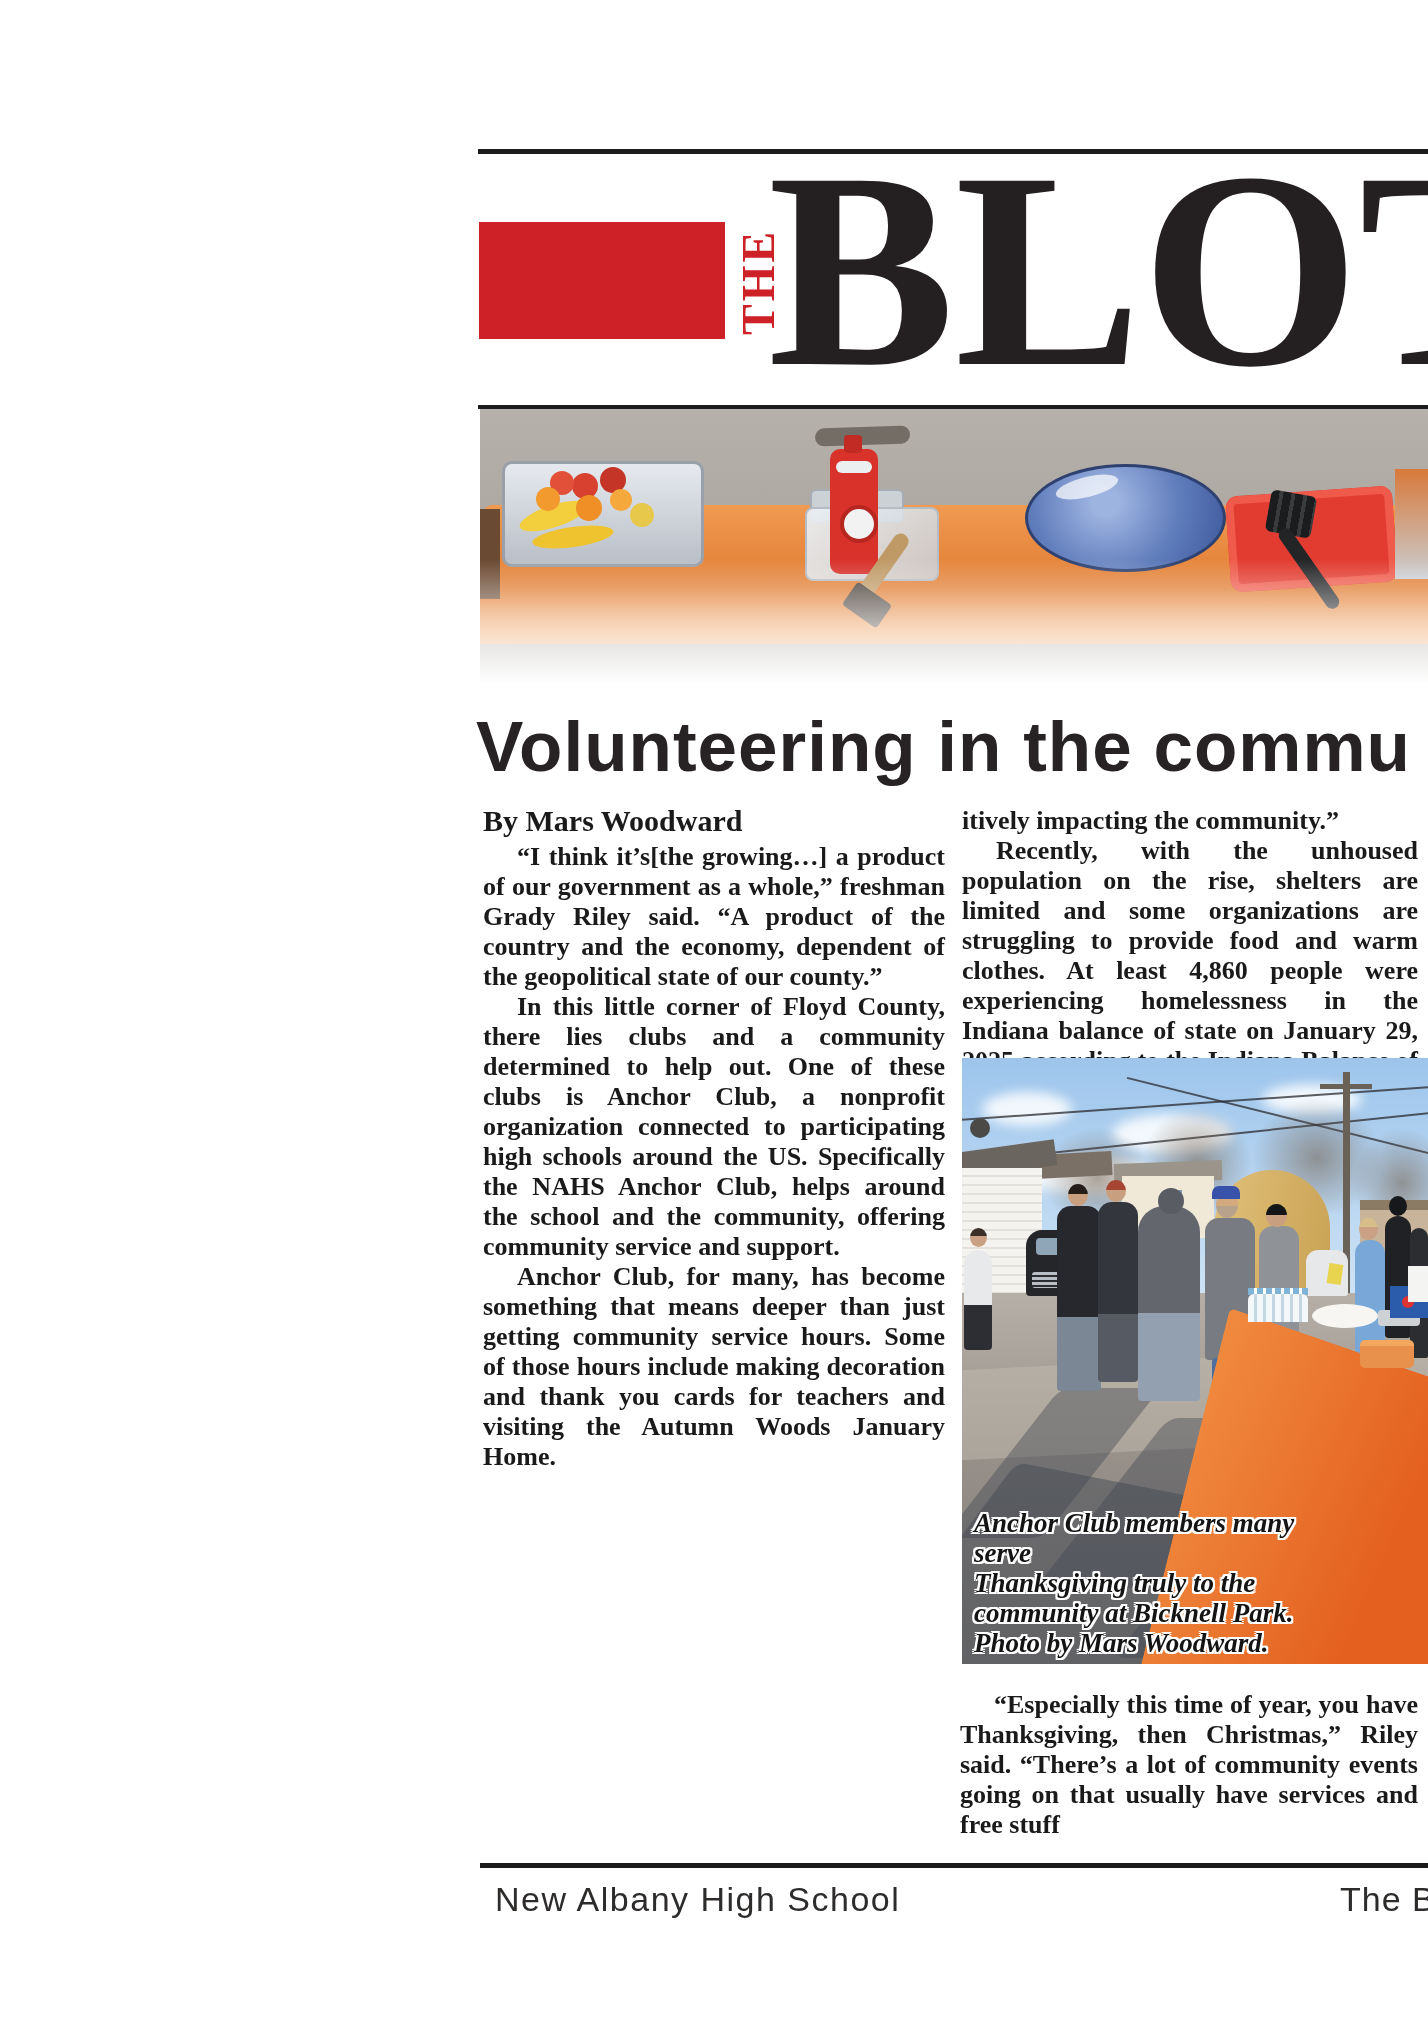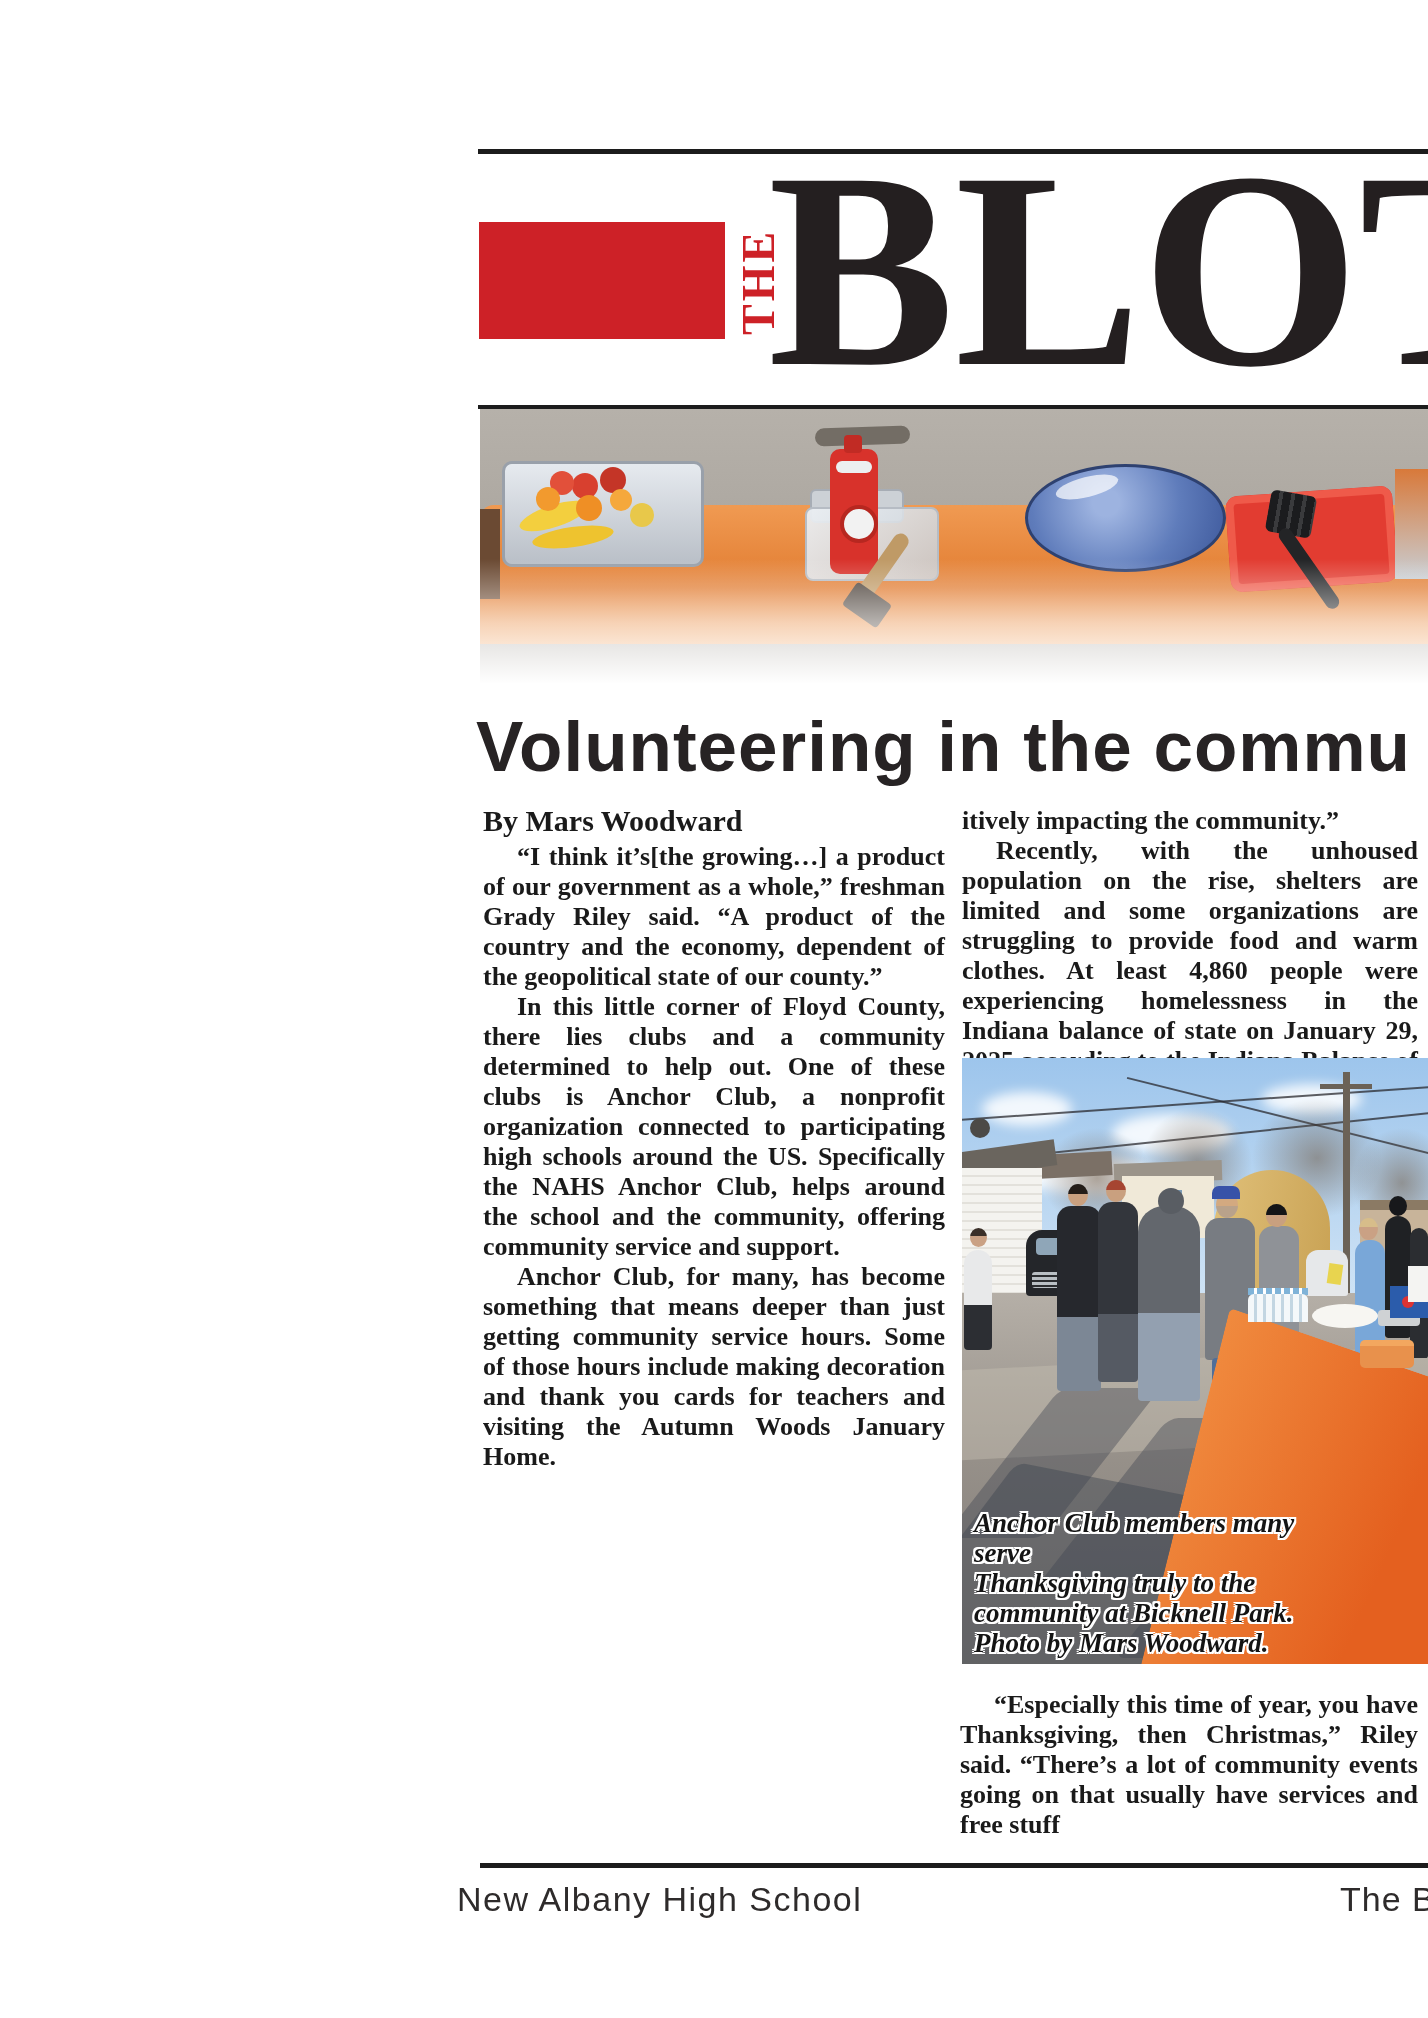--- a/index.html
+++ b/index.html
@@ -105,21 +105,21 @@
   #photo2 .tub-orange{left:398px;top:282px;width:54px;height:22px;border-radius:5px;background:#e8914c;border-top:6px solid #f3a75f;}
   #photo2 .bluebox{left:428px;top:228px;width:38px;height:32px;background:#2b5cab;}
   #photo2 .bluebox .dot{left:12px;top:10px;width:12px;height:12px;border-radius:50%;background:#d33;position:absolute;}
   #photo2 .foam{left:446px;top:208px;width:20px;height:36px;background:#f4f4f2;}
   #photo2 .yellowpaper{left:366px;top:206px;width:14px;height:20px;background:#e8d44f;transform:rotate(8deg);}
   #caption{position:absolute;left:974px;top:1508px;width:380px;
            font-weight:bold;font-style:italic;font-size:27px;line-height:30px;color:#141414;
            text-shadow:-2px -2px 0 #fff,2px -2px 0 #fff,-2px 2px 0 #fff,2px 2px 0 #fff,
                        0 -2px 0 #fff,0 2px 0 #fff,-2px 0 0 #fff,2px 0 0 #fff;}
   
-  #footer-left{position:absolute;left:457px;top:1880px;font-family:"Liberation Sans",sans-serif;
+  #footer-left{position:absolute;left:495px;top:1880px;font-family:"Liberation Sans",sans-serif;
            font-size:34px;letter-spacing:1.5px;color:#2e2b2b;}
   #footer-right{position:absolute;left:1340px;top:1880px;font-family:"Liberation Sans",sans-serif;
            font-size:34px;letter-spacing:1px;color:#2e2b2b;white-space:nowrap;}
 </style>
 </head>
 <body>
 
 <div id="page">
 
   <div class="rule" style="left:478px;top:149px;right:0;height:5px;"></div>

